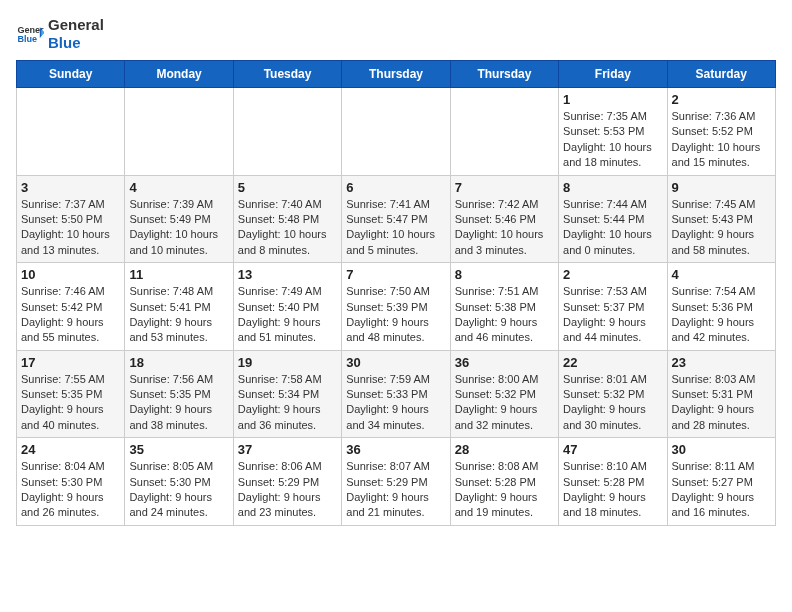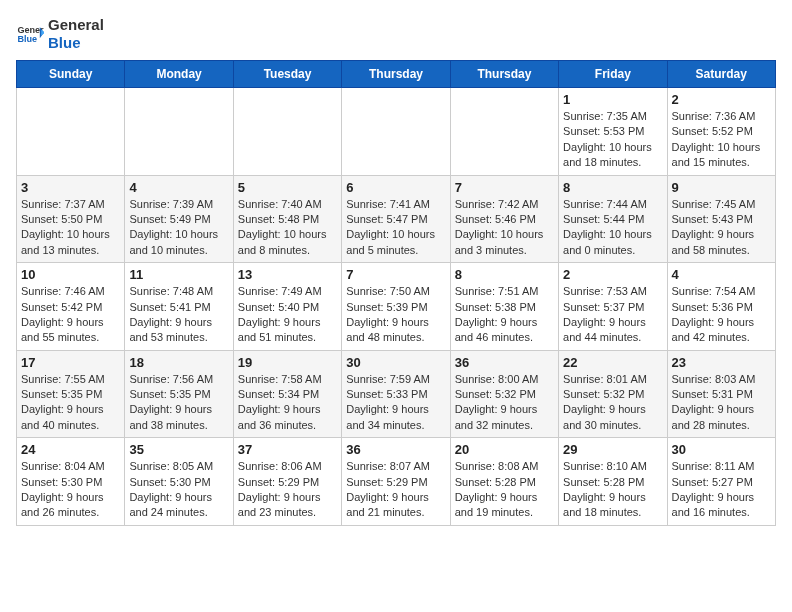--- a/index.html
+++ b/index.html
@@ -227,25 +227,25 @@
         </td>
         <td>
           <div class="day-num">37</div>
           <div class="day-info">Sunrise: 8:06 AM<br>Sunset: 5:29 PM<br>Daylight: 9 hours and 23 minutes.</div>
         </td>
         <td>
           <div class="day-num">36</div>
           <div class="day-info">Sunrise: 8:07 AM<br>Sunset: 5:29 PM<br>Daylight: 9 hours and 21 minutes.</div>
         </td>
         <td>
-          <div class="day-num">20</div>
+          <div class="day-num">28</div>
           <div class="day-info">Sunrise: 8:08 AM<br>Sunset: 5:28 PM<br>Daylight: 9 hours and 19 minutes.</div>
         </td>
         <td>
-          <div class="day-num">29</div>
+          <div class="day-num">47</div>
           <div class="day-info">Sunrise: 8:10 AM<br>Sunset: 5:28 PM<br>Daylight: 9 hours and 18 minutes.</div>
         </td>
         <td>
           <div class="day-num">30</div>
           <div class="day-info">Sunrise: 8:11 AM<br>Sunset: 5:27 PM<br>Daylight: 9 hours and 16 minutes.</div>
         </td>
       </tr>
     </tbody>
 </table>
 

